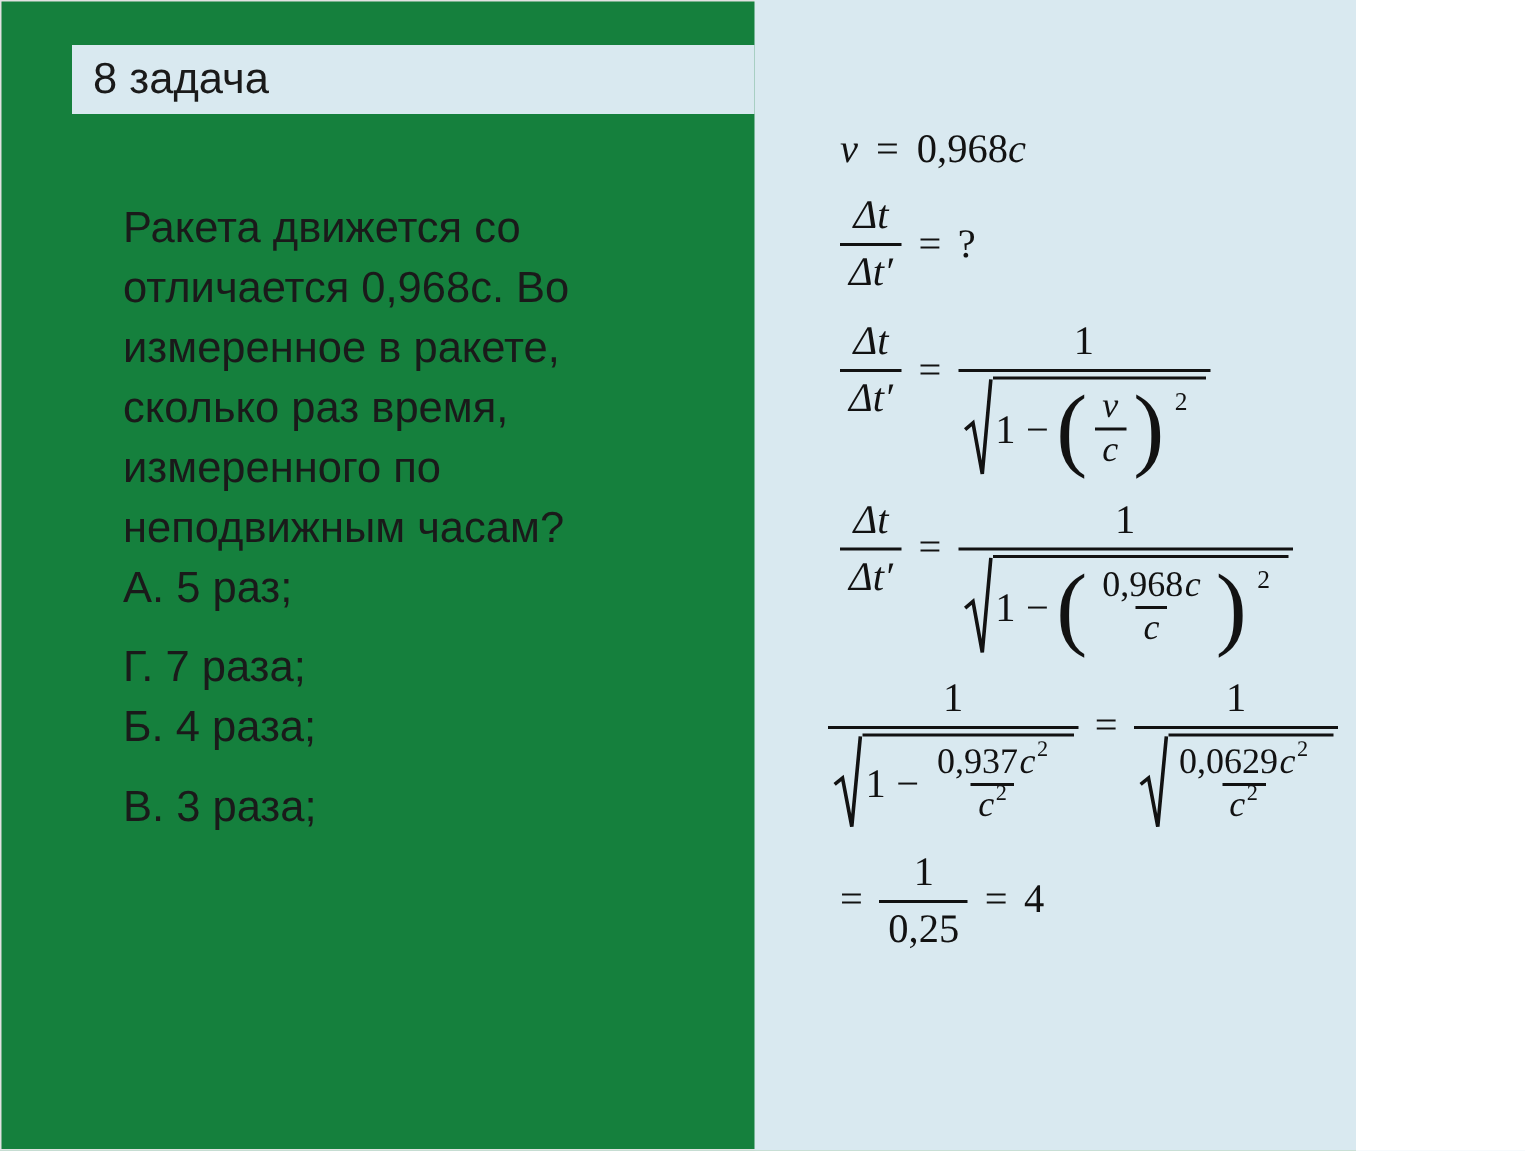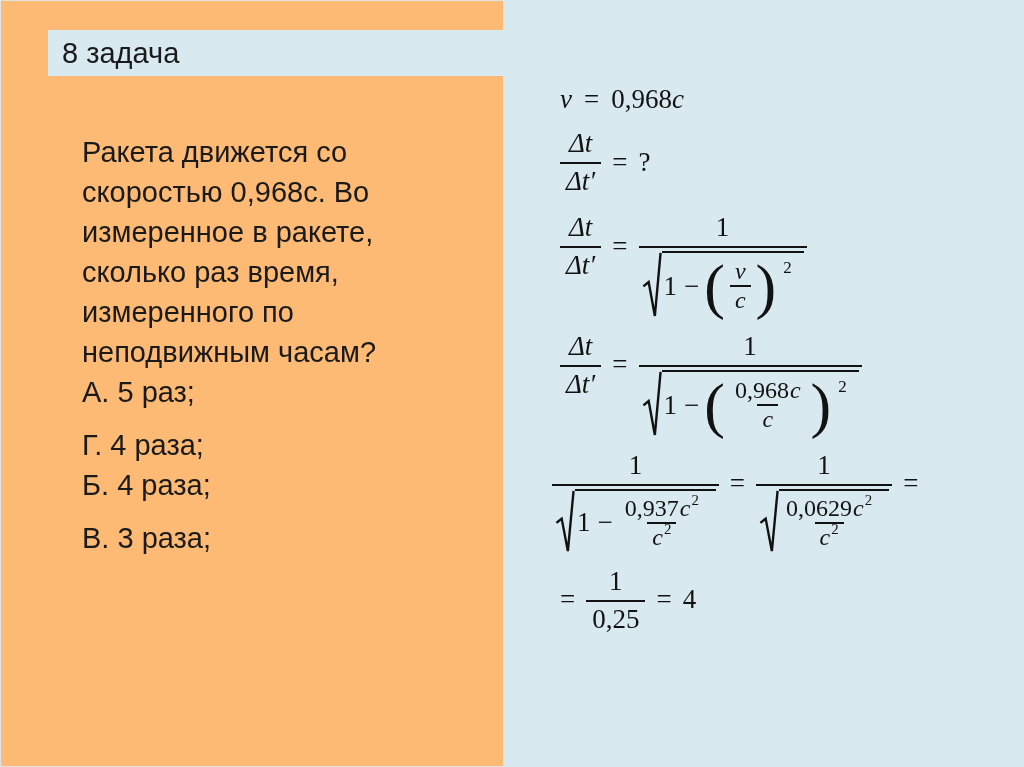--- a/index.html
+++ b/index.html
@@ -1,17 +1,17 @@
 <!DOCTYPE html>
 <html style="--panel: #d9e9f0; --ink: #1a1a1a;"><head>
 <meta charset="utf-8">
 <style>
   html,body { margin:0; padding:0; background:#fff; }
   .stage {
-    position:relative; width:1024px; height:767px; background:#fdba74;
+    position:relative; width:904px; height:767px; background:#15803d;
     overflow:hidden; font-family:"Liberation Sans", sans-serif;
     box-shadow: inset 0 0 0 1px #e2e2e2;
   }
   .panel {
     position:absolute; left:503px; top:0; width:521px; height:767px;
     background: var(--panel, #d9e9f0);
   }
   .banner {
     position:absolute; left:48px; top:30px; width:455px; height:46px;
     background: var(--panel, #d9e9f0);
@@ -63,29 +63,29 @@
 
   <div class="panel"></div>
 
   <div class="banner">
     <span class="title">8 задача</span>
   </div>
 
   <div class="problem">
     <div class="para">
       <div>Ракета движется со</div>
-      <div>скоростью 0,968с. Во</div>
+      <div>отличается 0,968с. Во</div>
       <div>измеренное в ракете,</div>
       <div>сколько раз время,</div>
       <div>измеренного по</div>
       <div>неподвижным часам?</div>
       <div>А. 5 раз;</div>
     </div>
     <div class="para">
-      <div>Г. 4 раза;</div>
+      <div>Г. 7 раза;</div>
       <div>Б. 4 раза;</div>
     </div>
     <div class="para">
       <div>В. 3 раза;</div>
     </div>
   </div>
 
   <div class="math">
 
     <div class="mrow simple">

